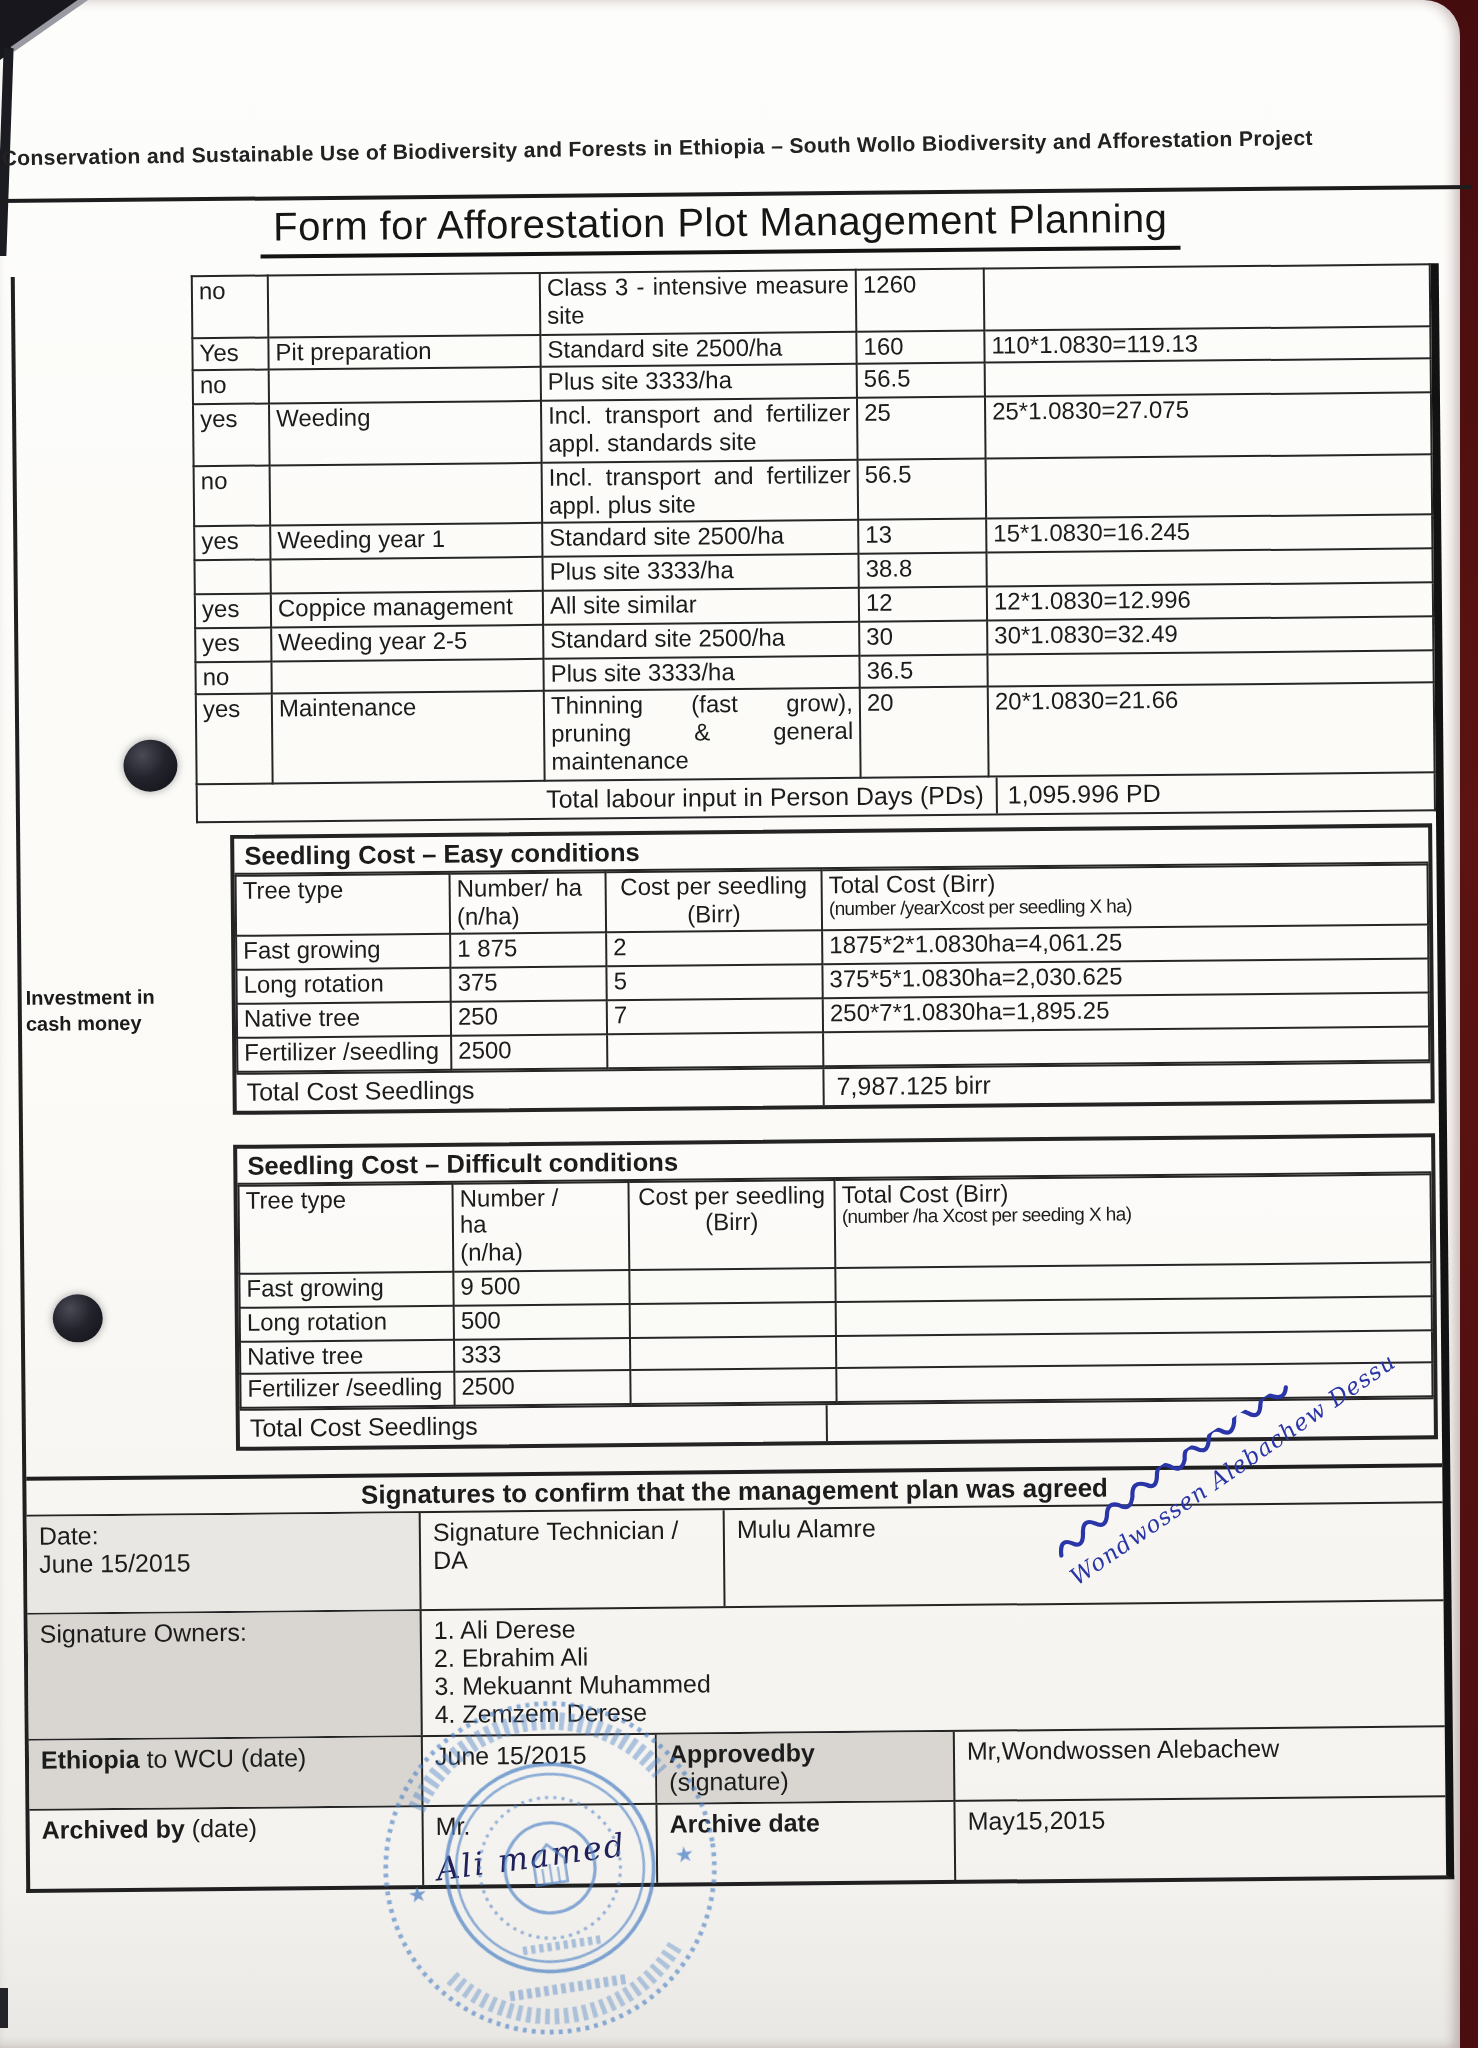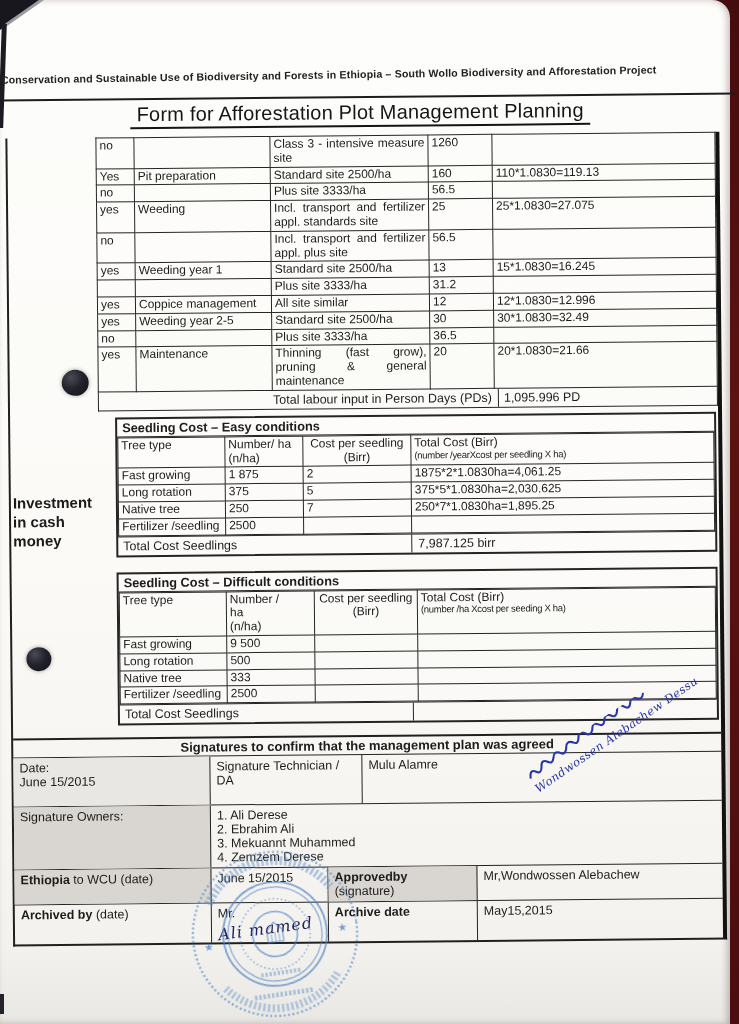--- a/index.html
+++ b/index.html
@@ -59,21 +59,21 @@
   .seed-box{margin-left:105px;width:601px;border:2px solid #242424;box-sizing:border-box;background:rgba(255,255,255,.25);}
   .seed-box .box-title{font-size:12.8px;font-weight:bold;padding:1px 5px;border-bottom:1.6px solid #262626;}
   table.seed{width:100%;}
   table.seed th{font-weight:normal;text-align:left;font-size:12px;}
   table.seed th.center{text-align:center;}
   .tc-sub{display:block;font-size:9.5px;letter-spacing:-.3px;}
   .seed-total{display:flex;font-size:12.5px;border-top:1.6px solid #262626;}
   .seed-total .lbl{width:293px;padding:2px 5px;box-sizing:border-box;}
   .seed-total .val{flex:1;border-left:1.6px solid #262626;padding:2px 6px;}
 
-  .margin-label{position:absolute;left:2px;top:356px;width:84px;font-size:15px;font-weight:bold;line-height:1.25;color:#1a1a1a;}
+  .margin-label{position:absolute;left:2px;top:356px;width:84px;font-size:10px;font-weight:bold;line-height:1.25;color:#1a1a1a;}
 
   
   .sig-section{margin-top:12px;border-top:2.2px solid #1f1f1f;font-size:12.5px;}
   .sig-header{text-align:center;font-weight:bold;font-size:13px;padding:1px 0;border-bottom:1.8px solid #242424;}
   .sig-row{display:flex;border-bottom:1.8px solid #242424;}
   .sig-row:last-child{border-bottom:none;}
   .sig-row .c{box-sizing:border-box;padding:3px 6px;border-right:1.8px solid #242424;}
   .sig-row .c:last-child{border-right:none;flex:1;}
   .c1{width:197px;flex:0 0 197px;}
   .r1{min-height:48px;} .r1 .c2{width:152px;flex:0 0 152px;}
@@ -179,21 +179,21 @@
             <td>yes</td>
             <td>Weeding year 1</td>
             <td>Standard site 2500/ha</td>
             <td>13</td>
             <td>15*1.0830=16.245</td>
           </tr>
           <tr>
             <td></td>
             <td></td>
             <td>Plus site 3333/ha</td>
-            <td>31.2</td>
+            <td>38.8</td>
             <td></td>
           </tr>
           <tr>
             <td>yes</td>
             <td>Coppice management</td>
             <td>All site similar</td>
             <td>12</td>
             <td>12*1.0830=12.996</td>
           </tr>
           <tr>

